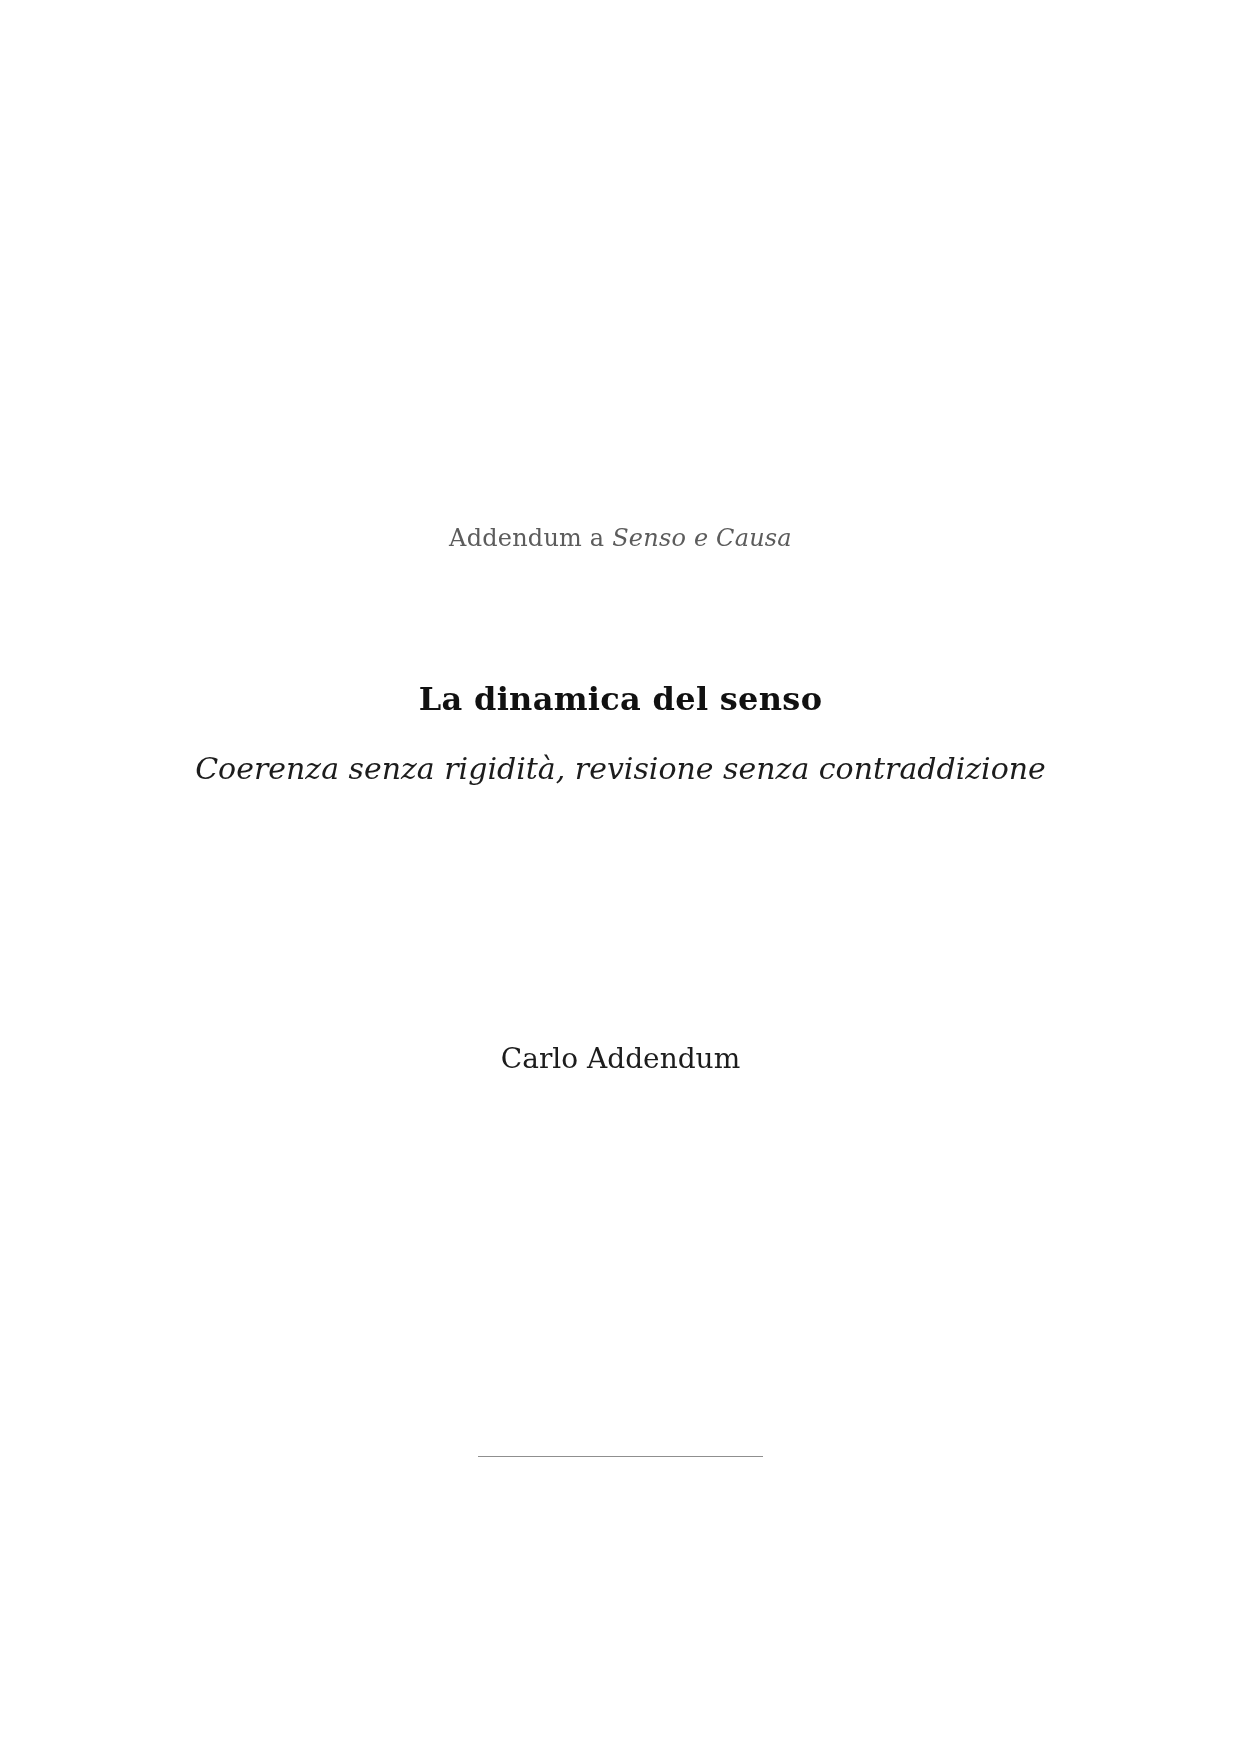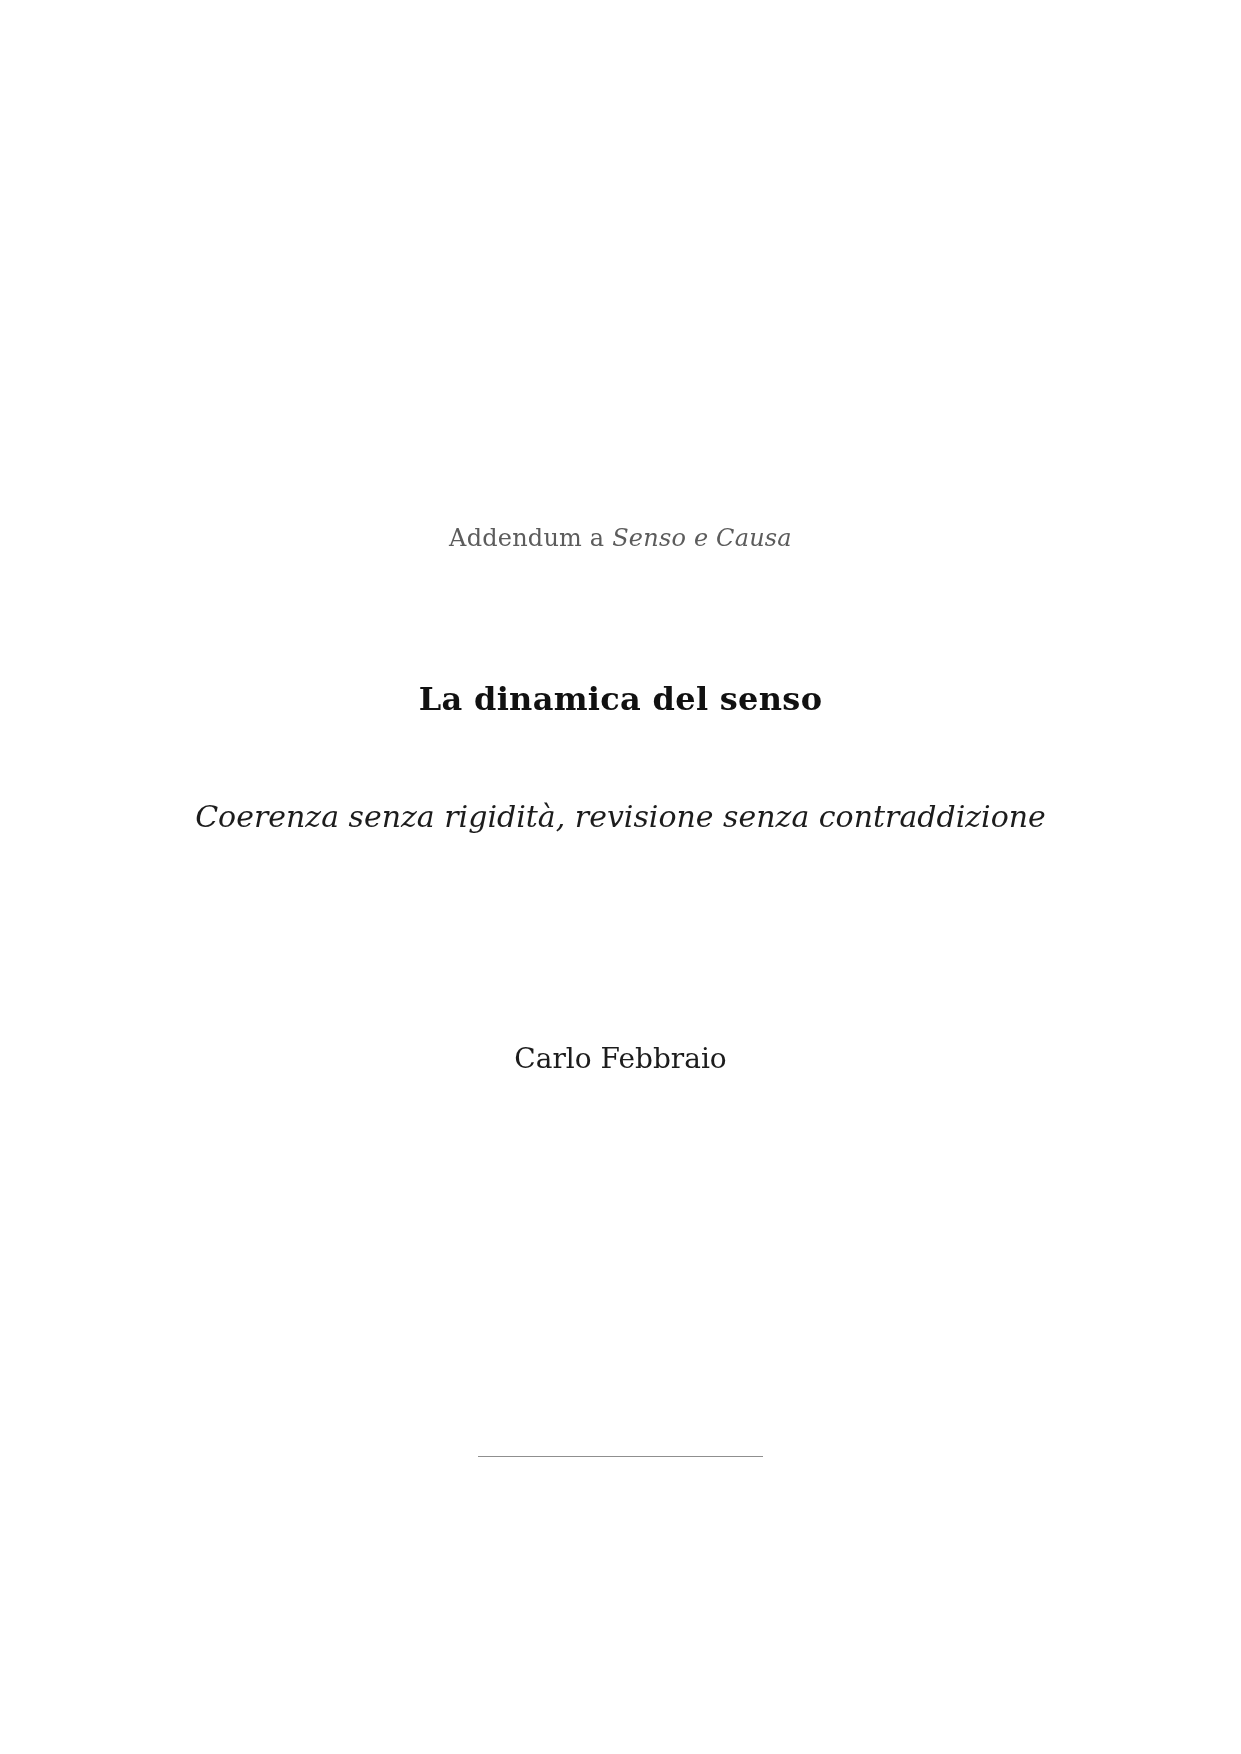--- a/index.html
+++ b/index.html
@@ -38,21 +38,20 @@
     font-size: 32px;
     font-weight: bold;
     color: #111111;
     letter-spacing: 0.3px;
   }
   .doc-subtitle {
     top: 751px;
     font-size: 30px;
     font-style: italic;
     color: #1c1c1c;
-    margin-top: 48px;
   }
   .doc-author {
     top: 1042px;
     font-size: 28px;
     color: #1c1c1c;
   }
   .footer-rule {
     position: absolute;
     top: 1456px;
     left: 478px;
@@ -72,18 +71,18 @@
 <div class="page">
 
   <div class="centered header-note">
     <span>Addendum a </span><span class="work-title">Senso e Causa</span>
   </div>
 
   <div class="centered doc-title">La dinamica del senso</div>
 
   <div class="centered doc-subtitle">Coerenza senza rigidità, revisione senza contraddizione</div>
 
-  <div class="centered doc-author">Carlo Febbraio</div>
+  <div class="centered doc-author">Carlo Addendum</div>
 
   <div class="footer-rule"></div>
 
 
 </div>
 
 </body></html>

